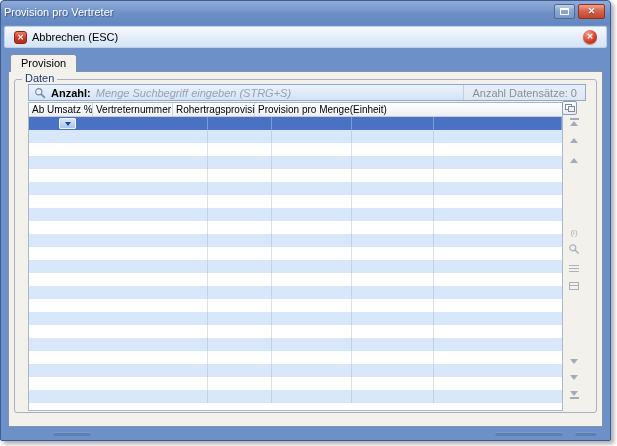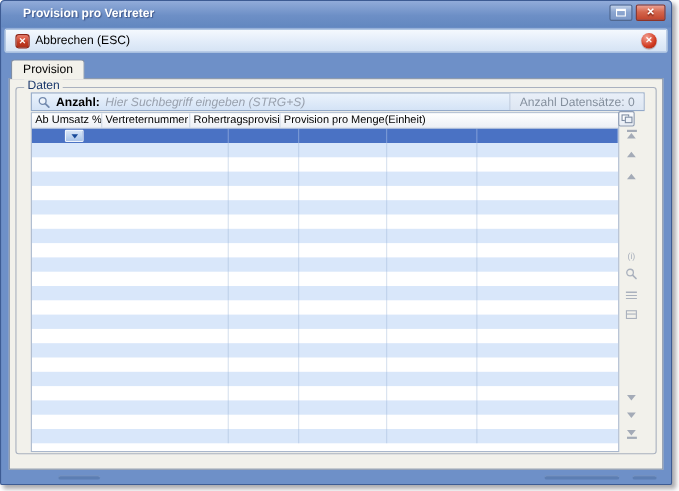--- a/index.html
+++ b/index.html
@@ -5,21 +5,21 @@
   * { box-sizing: border-box; margin: 0; padding: 0; }
   html,body { width:617px; height:446px; background:#ffffff; font-family:"Liberation Sans",sans-serif; overflow:hidden; }
 
   .window { position:absolute; left:0; top:0; width:611px; height:441px;
     background:#6e90c8; border:1px solid #3d5b93; border-radius:4px 4px 2px 2px;
     box-shadow:3px 3px 4px rgba(70,70,80,.45); overflow:hidden; }
 
   
   .titlebar { position:absolute; left:0; top:0; right:0; height:24px;
     background:linear-gradient(#91abd9, #6d8fc6 55%, #6287c0); border-radius:4px 4px 0 0; }
-  .win-title { position:absolute; left:20px; top:5px; font-size:11px; font-weight:bold; color:#ffffff;
+  .win-title { position:absolute; left:3px; top:5px; font-size:11px; font-weight:normal; color:#ffffff;
     text-shadow:1px 1px 1px rgba(10,25,70,.45); }
   .btn-restore { position:absolute; top:3px; right:35px; width:21px; height:15px;
     background:linear-gradient(#c2d1e8,#8ca6d0 45%,#7c98c7); border:1px solid #51688f; border-radius:2px;
     display:flex; align-items:center; justify-content:center; }
   .restore-glyph { width:9px; height:7px; border:1px solid #fff; border-top-width:2px; background:transparent; }
   .btn-close { position:absolute; top:3px; right:5px; width:27px; height:15px;
     background:linear-gradient(#eda193,#d4664d 45%,#c2452d); border:1px solid #8c3326; border-radius:2px;
     color:#fff; font-size:9px; font-weight:bold; text-align:center; line-height:13px;
     text-shadow:0 1px 1px rgba(80,10,0,.5); }
 
@@ -139,21 +139,21 @@
   <div class="tabpage">
     <div class="groupbox">
       <span class="groupbox-label">Daten</span>
 
       <div class="searchbar">
         <svg width="12" height="12" viewBox="0 0 12 12">
           <circle cx="4.8" cy="4.8" r="3.1" fill="#eef4fb" stroke="#7289ad" stroke-width="1.2"></circle>
           <line x1="7.4" y1="7.4" x2="10.4" y2="10.4" stroke="#7289ad" stroke-width="1.6" stroke-linecap="round"></line>
         </svg>
         <span class="search-label">Anzahl:</span>
-        <span class="search-input">Hier Suchbegriff eingeben (STRG+S)</span>
+        <span class="search-input">Menge Suchbegriff eingeben (STRG+S)</span>
         <span class="record-count">Anzahl Datensätze: 0</span>
       </div>
 
       <div class="grid-wrap">
         <div class="grid-header" id="grid-header">
             <div class="hcell" style="width: 64px;">Ab Umsatz %</div>
             <div class="hcell" style="width: 80px;">Vertreternummer</div>
             <div class="hcell" style="width: 82px;">Rohertragsprovision</div>
             <div class="hcell last" style="flex: 1 1 0%;">Provision pro Menge(Einheit)</div>
           </div>

